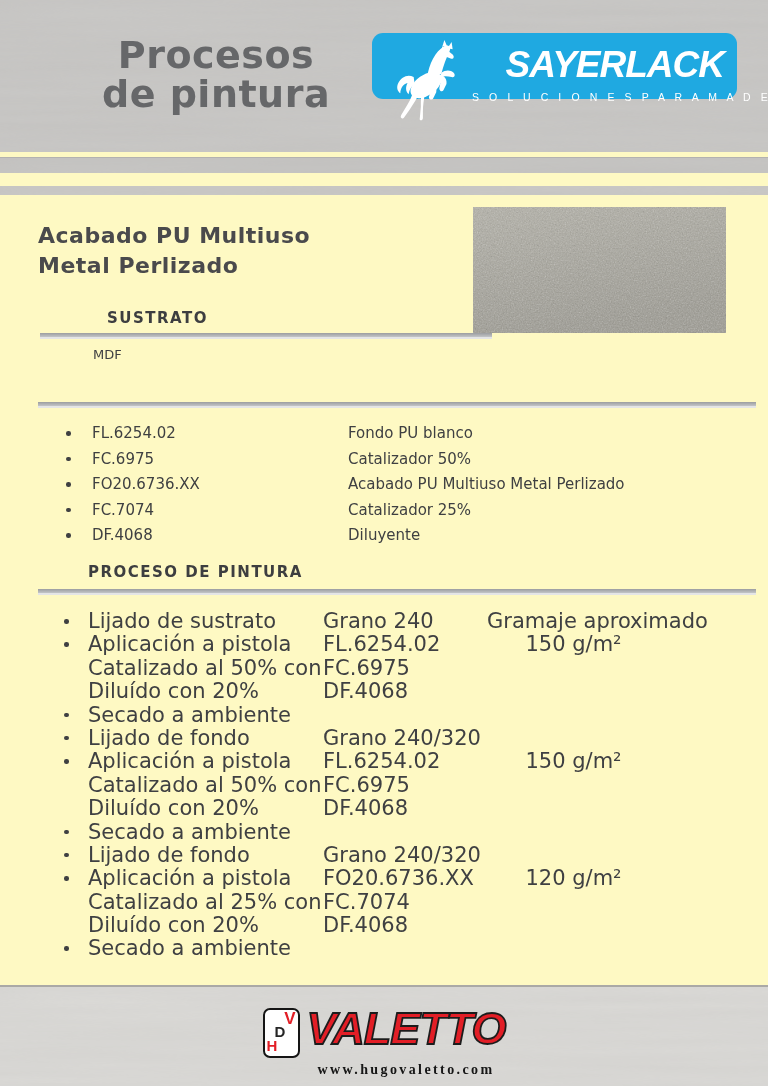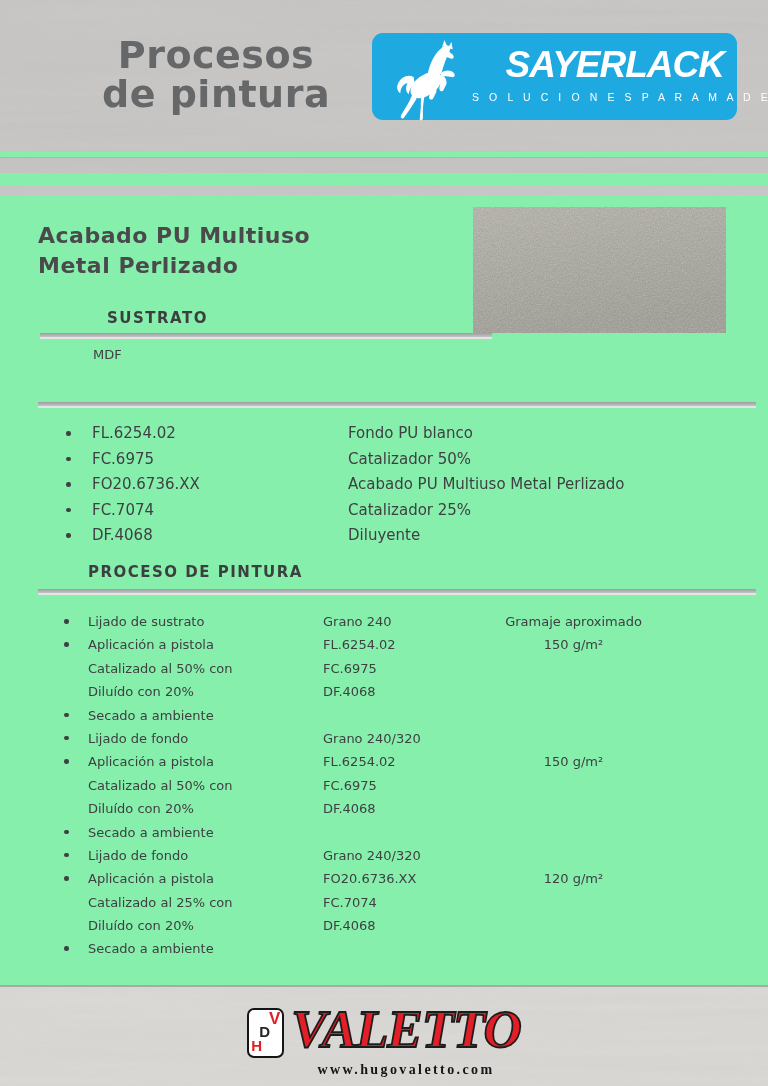--- a/index.html
+++ b/index.html
@@ -1,33 +1,33 @@
 <!DOCTYPE html>
 <html><head>
 <meta charset="utf-8">
 <style>
   html,body{margin:0;padding:0;background:#fff;}
-  .page{position:relative;width:768px;height:1086px;background:#86efac;overflow:hidden;
+  .page{position:relative;width:768px;height:1086px;background:#fef9c3;overflow:hidden;
         font-family:"DejaVu Sans",sans-serif;color:#3f4042;}
   .abs{position:absolute;}
   svg.fill{position:absolute;inset:0;width:100%;height:100%;display:block;}
 
   
   .wood{position:absolute;left:0;width:768px;overflow:hidden;background:#cac9c7;}
   .wood-header{top:0;height:152px;}
   .wood-bar1{top:157px;height:15px;border-top:1px solid #b3b2b0;}
   .wood-bar2{top:186px;height:9px;}
   .wood-footer{top:985px;height:101px;background:#dbdad7;border-top:2px solid #aaa9a6;}
 
   
   .page-title{left:82px;top:36px;width:268px;text-align:center;
     font-weight:800;font-size:38px;line-height:39px;color:#666769;letter-spacing:.5px;}
 
   
-  .brand{left:372px;top:33px;width:365px;height:87px;border-radius:11px;
+  .brand{left:372px;top:33px;width:365px;height:66px;border-radius:11px;
     display:flex;align-items:center;}
   .brand .horse{position:absolute;left:16px;top:6px;width:78px;height:82px;}
   .brand-text{position:absolute;left:100px;top:12px;width:252px;text-align:right;}
   .brand-name{display:block;color:#fff;font-family:"Liberation Sans",sans-serif;
     font-weight:900;font-style:italic;font-size:37px;line-height:40px;letter-spacing:-1px;}
   .brand-tagline{display:block;color:#fff;font-family:"Liberation Sans",sans-serif;
     font-size:10.5px;letter-spacing:3.6px;margin-top:6px;white-space:nowrap;}
 
   
   .prod-title{left:38px;top:221px;font-weight:800;font-size:22px;line-height:30px;
@@ -40,36 +40,36 @@
   .sec-h{font-weight:800;font-size:15px;letter-spacing:1.5px;color:#3d3e40;margin-left:44px;}
   .rule{position:absolute;height:4px;background:linear-gradient(#9b9da0,#c3c5c7);
     border-bottom:2px solid #e4e5e6;}
 
   
   .dot{position:absolute;width:4.5px;height:4.5px;border-radius:50%;background:#3f4042;}
   .crow{position:relative;height:25.6px;font-size:15px;line-height:25.6px;}
   .crow .dot{left:66px;top:10px;}
   .crow .code{position:absolute;left:92px;white-space:nowrap;}
   .crow .desc{position:absolute;left:348px;white-space:nowrap;}
-  .prow{position:relative;height:23.4px;font-size:13px;line-height:23.4px;padding-left:20px;}
+  .prow{position:relative;height:23.4px;font-size:21px;line-height:23.4px;padding-left:20px;}
   .prow .dot{left:64px;top:9px;}
   .prow .step{position:absolute;left:88px;white-space:nowrap;}
   .prow .prod{position:absolute;left:323px;white-space:nowrap;}
   .prow .wt{position:absolute;left:487px;width:173px;text-align:center;white-space:nowrap;}
 
   
   .vlogo{left:0;top:1008px;width:768px;display:flex;justify-content:center;align-items:flex-start;gap:7px;}
   .hdv{position:relative;width:33px;height:46px;background:#fff;border:2.5px solid #151515;
     border-radius:7px;font-family:"Liberation Sans",sans-serif;font-weight:900;}
   .hdv span{position:absolute;font-size:15px;line-height:15px;}
   .hdv .l-v{right:2px;top:1px;color:#e21e26;font-size:17px;}
   .hdv .l-d{left:10px;top:14px;color:#262626;}
   .hdv .l-h{left:2px;top:28px;color:#e21e26;}
-  .vword{font-family:Liberation Serif, serif;font-weight:900;font-style:italic;
-    font-size:53px;line-height:42px;color:#e21e26;letter-spacing:-1px;
+  .vword{font-family:Liberation Sans, sans-serif;font-weight:900;font-style:italic;
+    font-size:45px;line-height:42px;color:#e21e26;letter-spacing:-1px;
     -webkit-text-stroke:1.8px #1c1c1c;}
   .vurl{font-family:Liberation Serif, serif;font-weight:700;font-size:14px;
     letter-spacing:2.4px;color:#161616;margin-top:12px;text-align:center;}
 </style>
 </head>
 <body>
 
 <svg width="0" height="0" style="position:absolute">
   <defs>
     <filter id="grain" x="0" y="0" width="100%" height="100%">

